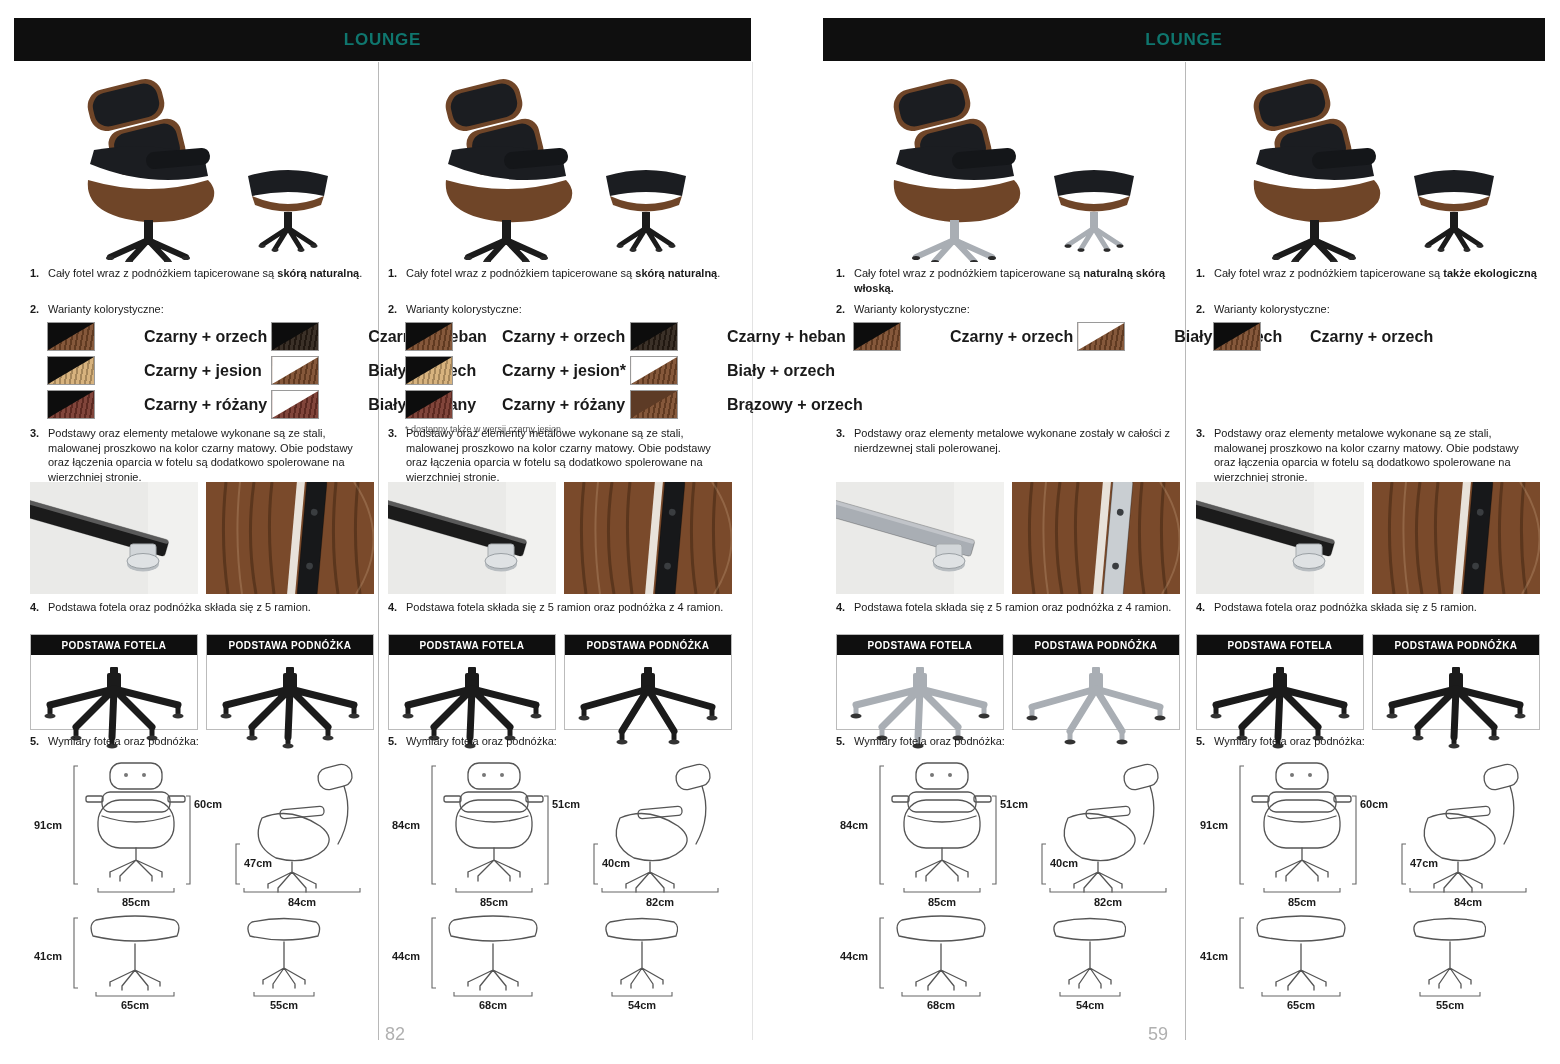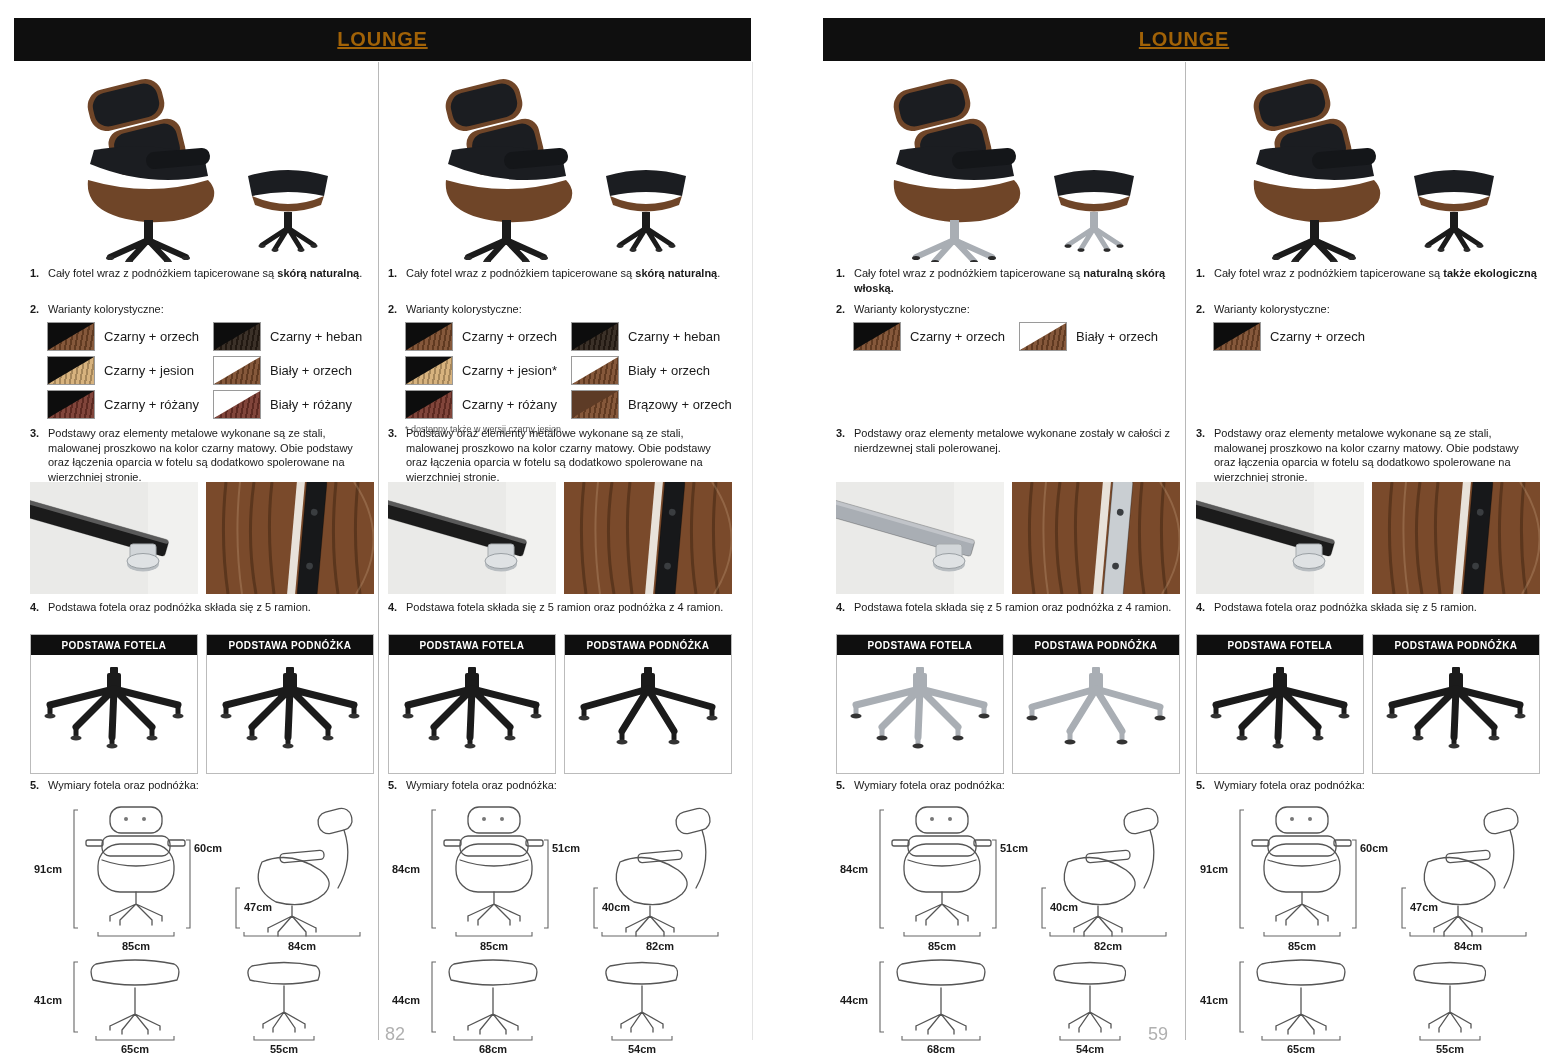--- a/index.html
+++ b/index.html
@@ -4,47 +4,47 @@
 <style>
   html,body{margin:0;padding:0;width:1560px;height:1064px;background:#ffffff;
     font-family:"Liberation Sans",sans-serif;overflow:hidden;}
   .canvas{position:relative;width:1560px;height:1064px;background:#fff;}
 
   
   .hbar{position:absolute;top:18px;height:43px;background:#0f0f0f;display:flex;}
   .hbar-left{left:14px;width:737px;}
   .hbar-right{left:823px;width:722px;}
   .htitle{flex:1;display:flex;align-items:center;justify-content:center;
-    color:#a16207;font-size:20px;font-weight:700;letter-spacing:.8px;white-space:nowrap;text-decoration:underline;}
+    color:#0f766e;font-size:17px;font-weight:700;letter-spacing:.8px;white-space:nowrap;}
 
   
   .vdiv{position:absolute;top:62px;height:978px;width:1px;background:#b8b8b8;}
   .vdiv.faint{background:#e3e3e3;}
   .pagenum{position:absolute;top:1024px;font-size:18px;color:#b0b0b0;}
 
   
   .column{position:absolute;top:64px;width:345px;}
   .photo{height:200px;}
   .item{display:flex;gap:5px;margin:0;font-size:11px;line-height:1.32;color:#1a1a1a;}
   .item .num{font-weight:700;flex:0 0 13px;}
   .item .t{flex:1;}
   .i1{height:36px;margin-top:2px;}
   .variants{height:124px;}
   .vgrid{display:grid;grid-template-columns:1fr 1fr;gap:6px 4px;margin:6px 0 0 17px;}
   .vcell{display:flex;align-items:center;gap:9px;height:28px;}
   .swatch{width:46px;height:27px;border:1px solid #9a9a9a;position:relative;flex:0 0 46px;
     background:repeating-linear-gradient(100deg,rgba(0,0,0,.22) 0 2px,rgba(255,255,255,.08) 2px 5px),var(--c2,#7b4a2a);}
   .swatch::after{content:"";position:absolute;inset:0;background:var(--c1,#000);
     clip-path:polygon(0 0,100% 0,0 100%);}
-  .vlabel{font-size:13px;font-weight:400;color:#1a1a1a;white-space:nowrap;}
+  .vlabel{font-size:16px;font-weight:700;color:#1a1a1a;white-space:nowrap;margin-left:40px;}
   .footnote{font-size:9px;color:#555;margin:5px 0 0 17px;}
   .i3{height:56px;}
   .detailRow{height:112px;display:flex;gap:8px;margin-bottom:6px;}
   .i4{height:34px;}
-  .baseRow{height:140px;display:flex;gap:8px;}
+  .baseRow{height:96px;display:flex;gap:8px;}
   .baseBox{width:168px;border:1px solid #bbb;background:#fff;box-sizing:border-box;}
   .baseHead{height:20px;background:#0f0f0f;color:#fff;font-size:10px;font-weight:700;
     letter-spacing:.4px;display:flex;align-items:center;justify-content:center;white-space:nowrap;}
   .baseBody{height:100px;display:flex;align-items:center;justify-content:center;}
   .i5{height:24px;margin-top:4px;}
   .diagrams{height:250px;}
   .diagrams text{font:700 11px "Liberation Sans",sans-serif;fill:#1b1b1b;}
   .art{stroke:#555;stroke-width:1.3;fill:none;stroke-linecap:round;stroke-linejoin:round;}
   .brk{stroke:#666;stroke-width:1.1;fill:none;}
 

